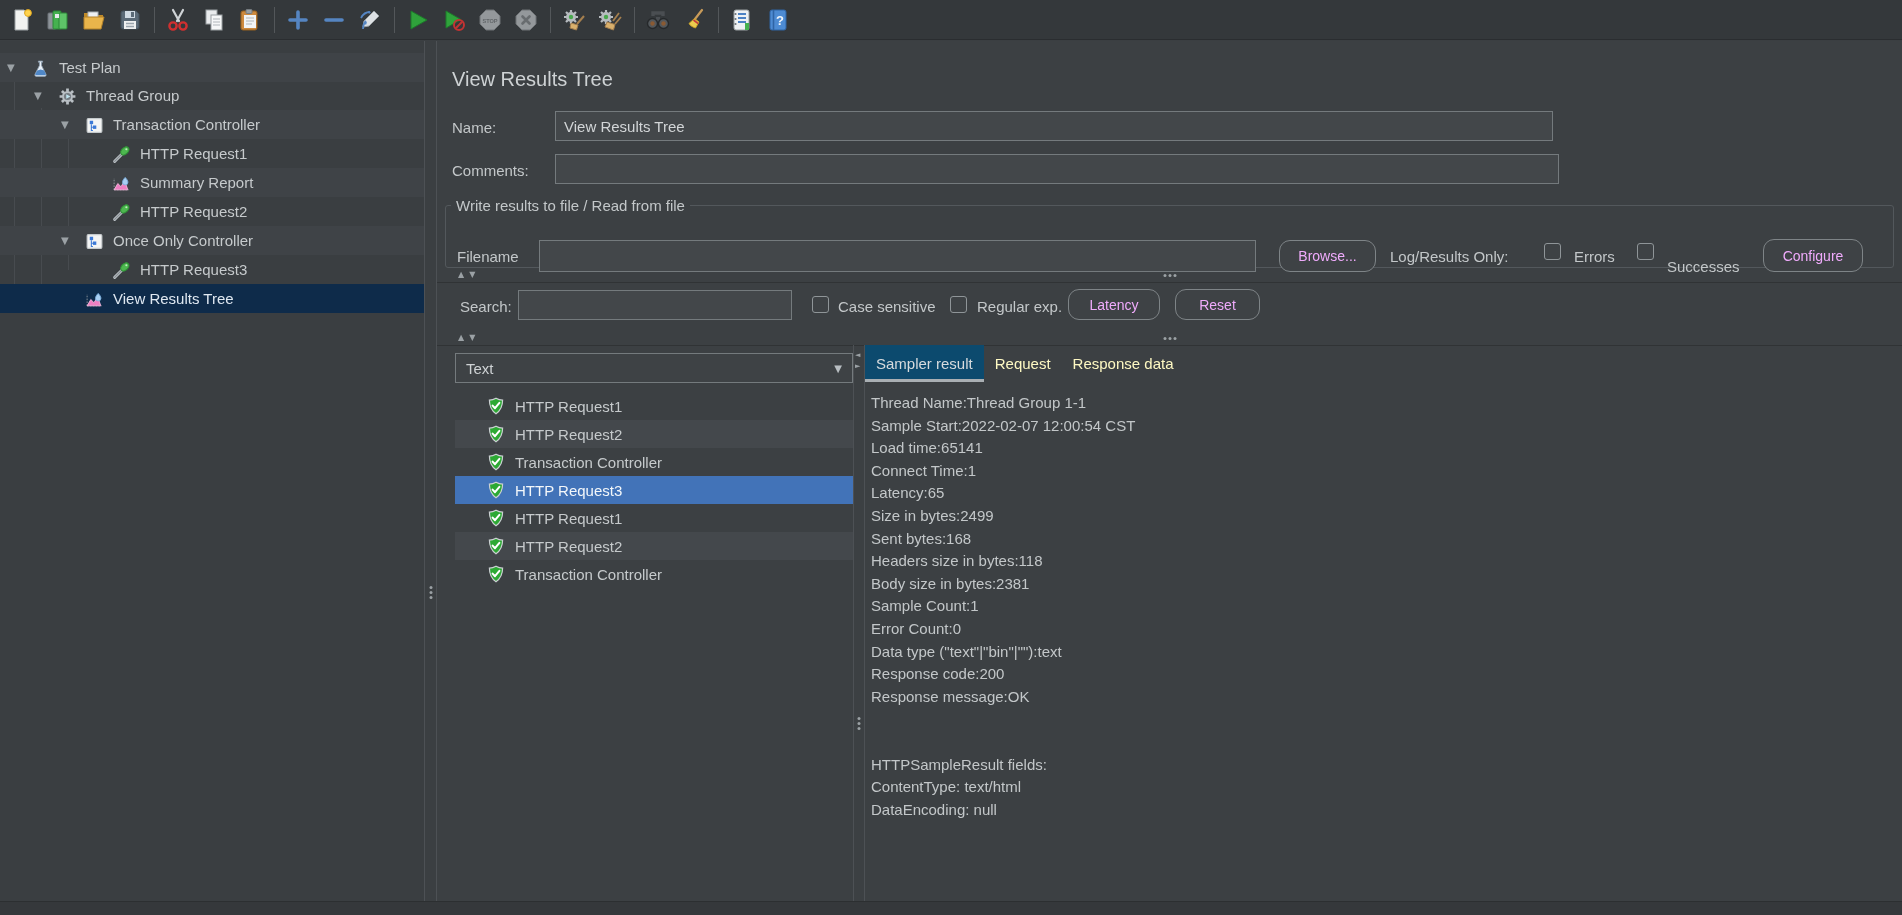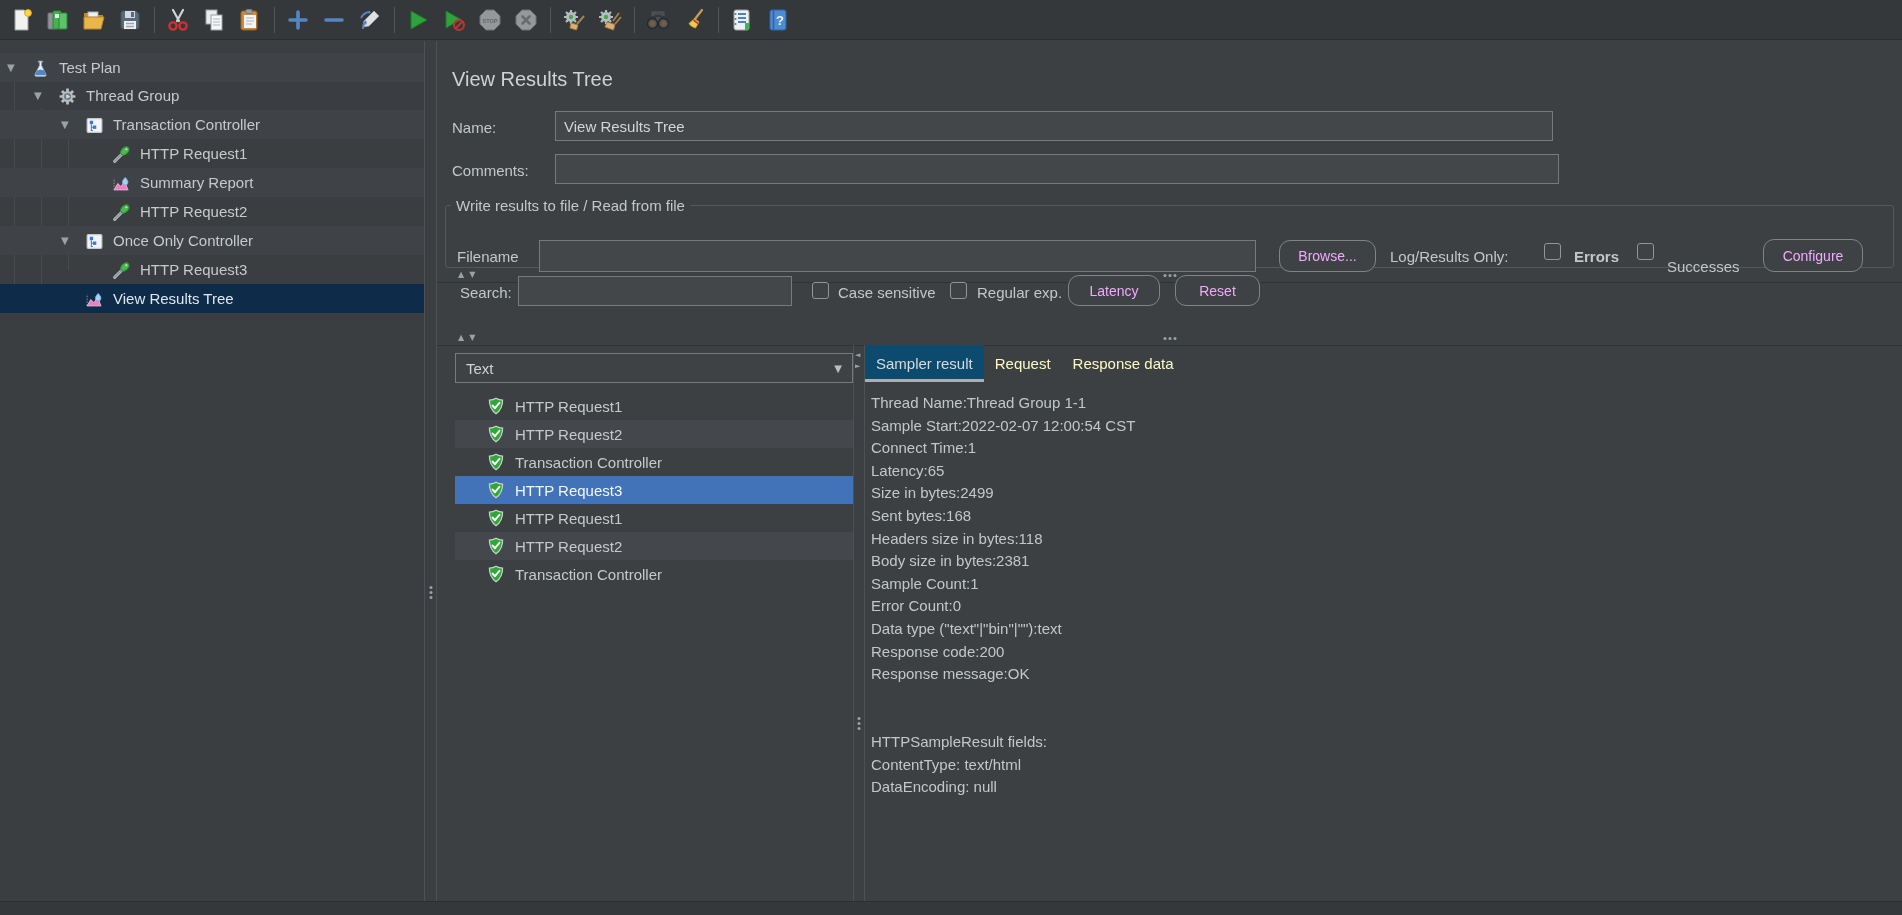--- a/index.html
+++ b/index.html
@@ -400,36 +400,36 @@
     <div class="flabel" style="left:15px;top:121px;">Comments:</div>
     <input class="inp" style="left: 118px; top: 113px; width: 1004px; height: 30px;" value="">
 
     <fieldset class="fgroup">
       <legend>Write results to file / Read from file</legend>
       <div class="flabel" style="left:11px;top:34px;">Filename</div>
       <input class="inp" style="left: 93px; top: 26px; width: 717px; height: 32px;" value="">
       <button class="btn" style="left:833px;top:26px;width:97px;height:32px;">Browse...</button>
       <div class="flabel" style="left:944px;top:34px;">Log/Results Only:</div>
       <span class="cb" style="left:1098px;top:29px;"></span>
-      <div class="flabel" style="left:1128px;top:34px;font-weight:bold;">Errors</div>
+      <div class="flabel" style="left:1128px;top:34px;">Errors</div>
       <span class="cb" style="left:1191px;top:29px;"></span>
       <div class="flabel" style="left:1221px;top:44px;">Successes</div>
       <button class="btn" style="left:1317px;top:25px;width:100px;height:33px;">Configure</button>
     </fieldset>
 
     <div class="hsplit" style="top:228px;">
       <span class="arrows">▲▼</span>
       <span class="hdots">
           <i></i>
           <i></i>
           <i></i>
         </span>
     </div>
 
-    <div style="position:absolute;left:0;right:0;top:228px;height:47px;text-decoration:underline;">
+    <div style="position:absolute;left:0;right:0;top:242px;height:47px;text-decoration:underline;">
       <div class="flabel" style="left:23px;top:15px;">Search:</div>
       <input class="inp" style="left: 81px; top: 7px; width: 274px; height: 30px;" value="">
       <span class="cb" style="left:375px;top:13px;"></span>
       <div class="flabel" style="left:401px;top:15px;">Case sensitive</div>
       <span class="cb" style="left:513px;top:13px;"></span>
       <div class="flabel" style="left:540px;top:15px;">Regular exp.</div>
       <button class="btn" style="left:631px;top:6px;width:92px;height:31px;">Latency</button>
       <button class="btn" style="left:738px;top:6px;width:85px;height:31px;">Reset</button>
     </div>
 
@@ -524,20 +524,21 @@
 
       <div class="rightpane">
         <div class="tabs" id="tabsBar">
             <div class="tab active">Sampler result</div>
             <div class="tab">Request</div>
             <div class="tab">Response data</div>
           </div>
         <div class="vtext" id="samplerText">
             <div class="vline">Thread Name:Thread Group 1-1</div>
             <div class="vline">Sample Start:2022-02-07 12:00:54 CST</div>
+            <div class="vline">Load time:65141</div>
             <div class="vline">Connect Time:1</div>
             <div class="vline">Latency:65</div>
             <div class="vline">Size in bytes:2499</div>
             <div class="vline">Sent bytes:168</div>
             <div class="vline">Headers size in bytes:118</div>
             <div class="vline">Body size in bytes:2381</div>
             <div class="vline">Sample Count:1</div>
             <div class="vline">Error Count:0</div>
             <div class="vline">Data type ("text"|"bin"|""):text</div>
             <div class="vline">Response code:200</div>

